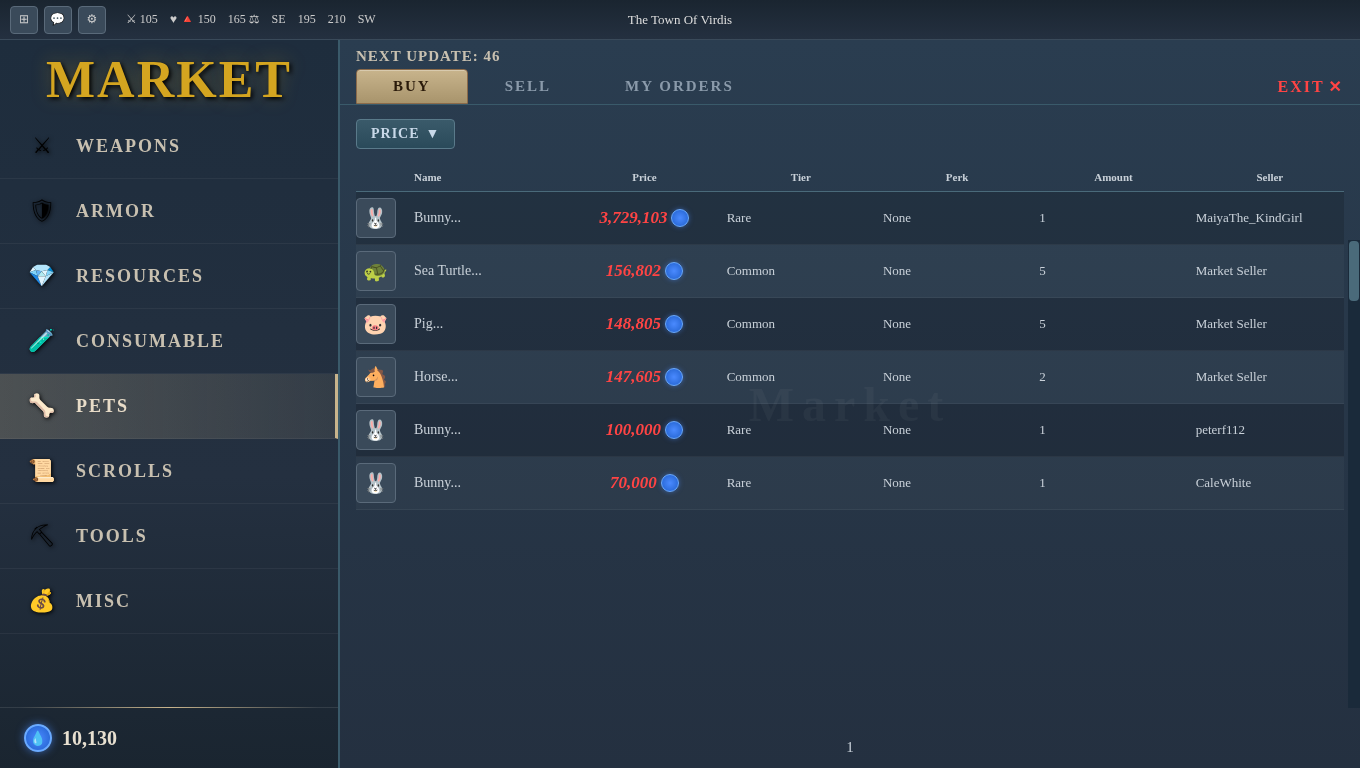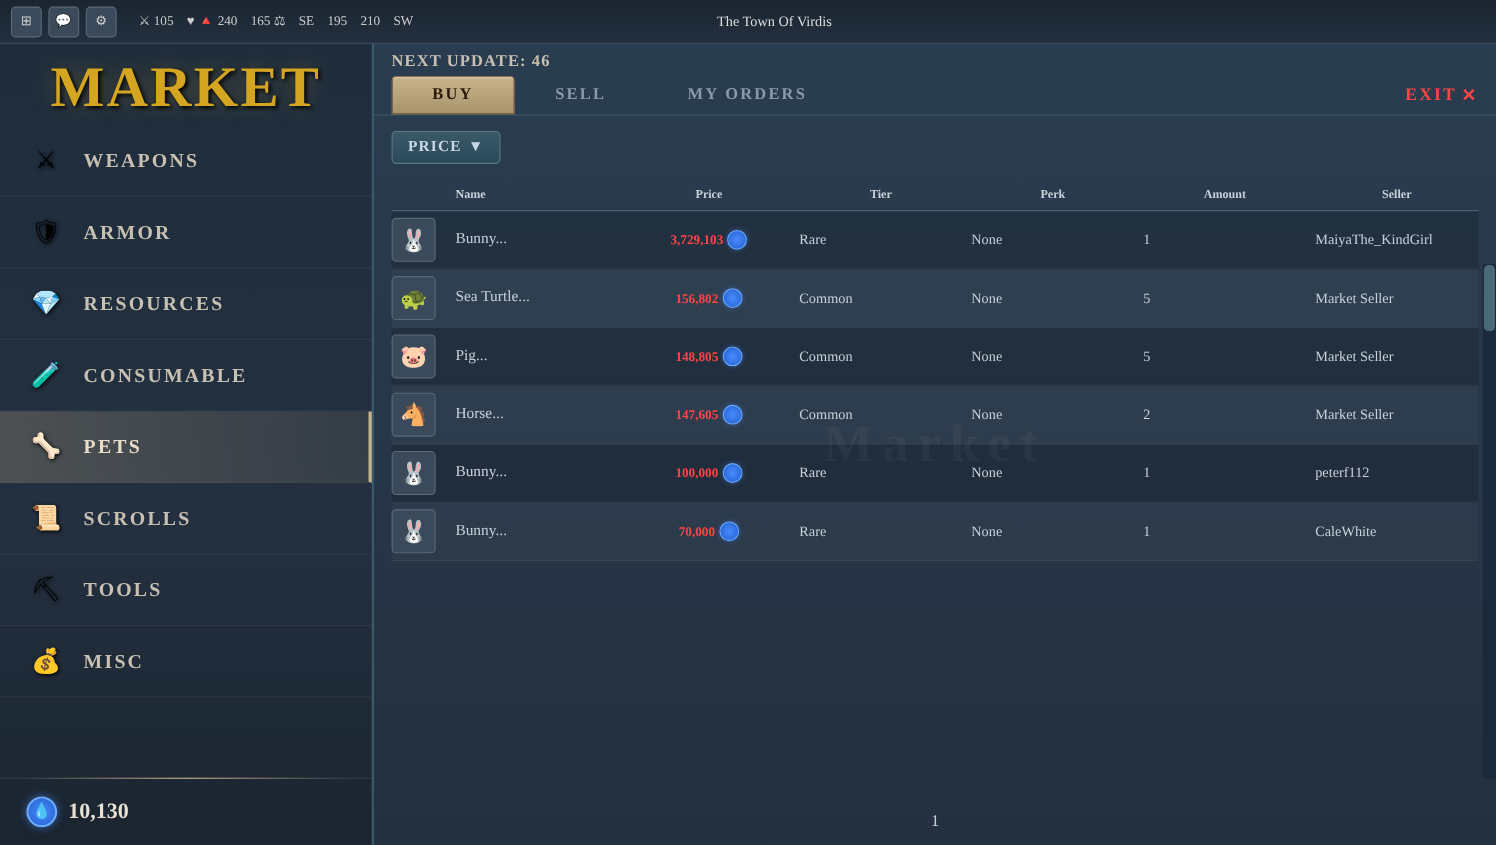--- a/index.html
+++ b/index.html
@@ -59,21 +59,20 @@
       display: flex;
       align-items: center;
       gap: 3px;
     }
 
     .hud-center {
       position: absolute;
       left: 50%;
       transform: translateX(-50%);
       text-align: center;
-      margin-left: 24px;
     }
 
     .hud-location {
       color: #ddd;
       font-size: 13px;
     }
 
     
     .main-layout {
       position: absolute;
@@ -354,23 +353,24 @@
 
     .row-price {
       display: flex;
       align-items: center;
       gap: 4px;
       justify-content: center;
     }
 
     .price-value {
       color: #ff4444;
-      font-size: 12px;
-      font-weight: bold;
-      font-family: 'Georgia', serif;
+      font-size: 17px;
+      font-weight: bold;
+      font-family: 'Georgia', serif;
+      font-style: italic;
     }
 
     .price-coin {
       width: 18px;
       height: 18px;
       background: radial-gradient(circle, #4a8aff, #2060cc);
       border-radius: 50%;
       border: 1px solid #6aaaff;
       box-shadow: 0 0 5px rgba(74,138,255,0.5);
       flex-shrink: 0;
@@ -454,21 +454,21 @@
   </div>
 
   <div class="hud-stats">
     <div class="hud-stat">
       <span>⚔</span>
       <span>105</span>
     </div>
     <div class="hud-stat">
       <span>♥</span>
       <span>🔺</span>
-      <span>240</span>
+      <span>150</span>
     </div>
     <div class="hud-stat">
       <span>165</span>
       <span>⚖</span>
     </div>
     <div class="hud-stat">
       <span>SE</span>
     </div>
     <div class="hud-stat">
       <span>195</span>

